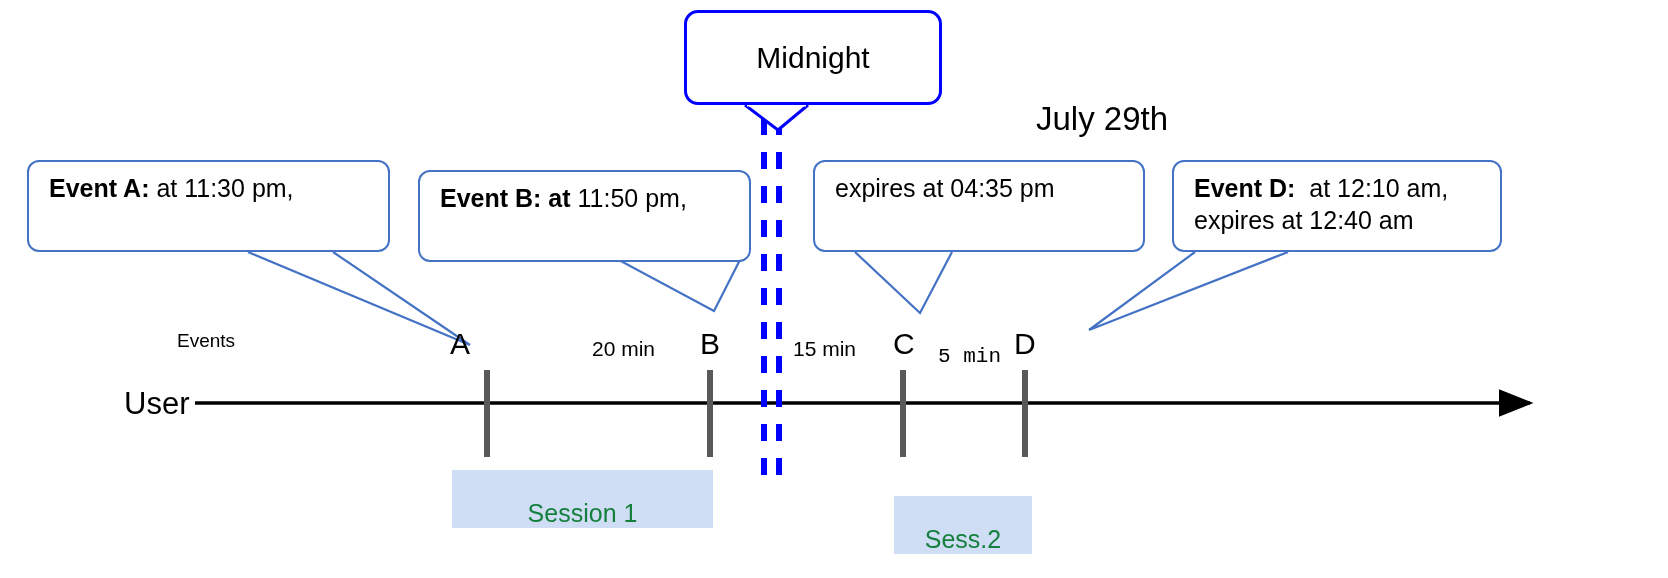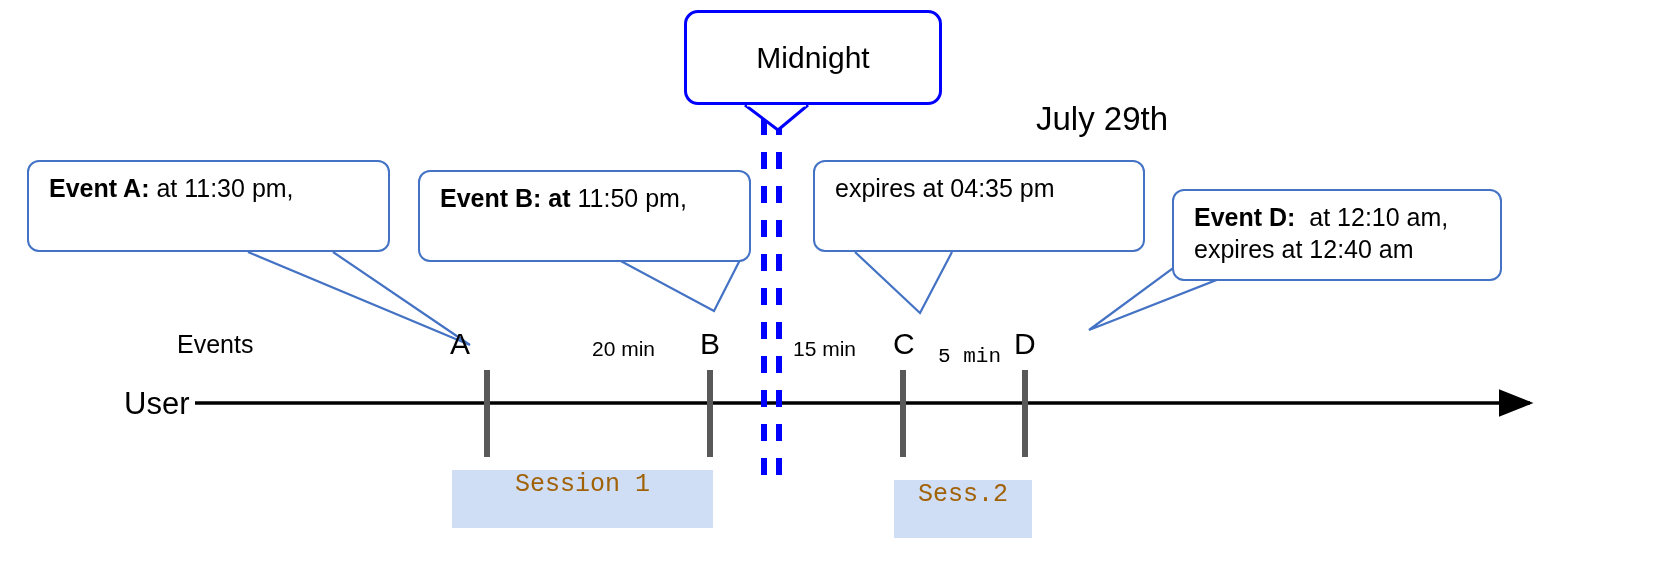--- a/index.html
+++ b/index.html
@@ -68,21 +68,21 @@
   }
   .axis-label {
     position: absolute;
     font-size: 31px;
     color: #000000;
     white-space: nowrap;
     z-index: 2;
   }
   .events-label {
     position: absolute;
-    font-size: 25px;
+    font-size: 19px;
     color: #000000;
     white-space: nowrap;
     z-index: 2;
   }
   .marker-label {
     position: absolute;
     font-size: 30px;
     color: #000000;
     white-space: nowrap;
     z-index: 2;
@@ -93,27 +93,26 @@
     color: #000000;
     white-space: nowrap;
     z-index: 2;
   }
 
   
   .session-box {
     position: absolute;
     background: #CFDDF5;
     display: flex;
-    align-items: flex-start;
+    align-items: flex-end;
     justify-content: center;
     font-size: 25px;
-    color: #a16207;
+    color: #15803d;
     white-space: nowrap;
     z-index: 2;
-    font-family: Liberation Mono, monospace;
   }
 </style>
 </head>
 <body>
 
 <div id="stage">
 
   <svg class="svg-layer" viewBox="0 0 1668 578">
     <defs>
       <marker id="arrowhead" markerWidth="10" markerHeight="8" refX="9" refY="4" orient="auto" markerUnits="strokeWidth">
@@ -159,21 +158,21 @@
   <div class="callout" style="left:418px; top:160px; width:333px; height:92px;margin-top:10px;">
     <div>
       <b>Event B: at</b><span> 11:50 pm,</span>
     </div>
   </div>
 
   <div class="callout" style="left:813px; top:160px; width:332px; height:92px;">
     <div>expires at 04:35 pm</div>
   </div>
 
-  <div class="callout" style="left:1172px; top:160px; width:330px; height:92px;margin-top:29px;">
+  <div class="callout" style="left:1172px; top:160px; width:330px; height:92px;">
     <div>
       <b>Event D:</b><span style="white-space:pre">  at 12:10 am,</span>
     </div>
     <div>expires at 12:40 am</div>
   </div>
 
   <div class="events-label" style="left:177px; top:330px;">Events</div>
   <div class="axis-label" style="left:100px; top:386px;margin-left:24px;">User</div>
 
   <div class="marker-label" style="left:450px; top:327px;">A</div>
@@ -181,17 +180,17 @@
   <div class="marker-label" style="left:893px; top:327px;">C</div>
   <div class="marker-label" style="left:1014px; top:327px;">D</div>
 
   <div class="gap-label" style="left:592px; top:337px;text-align:center;">20 min</div>
   <div class="gap-label" style="left:793px; top:337px;">15 min</div>
   <div class="gap-label" style="left:938px; top:345px;font-family:Liberation Mono, monospace;">5 min</div>
 
   <div class="session-box" style="left:452px; top:470px; width:261px; height:58px;">
     <span>Session 1</span>
   </div>
-  <div class="session-box" style="left:894px; top:480px; width:138px; height:58px;">
+  <div class="session-box" style="left:894px; top:496px; width:138px; height:58px;">
     <span>Sess.2</span>
   </div>
 
 </div>
 
 </body></html>

